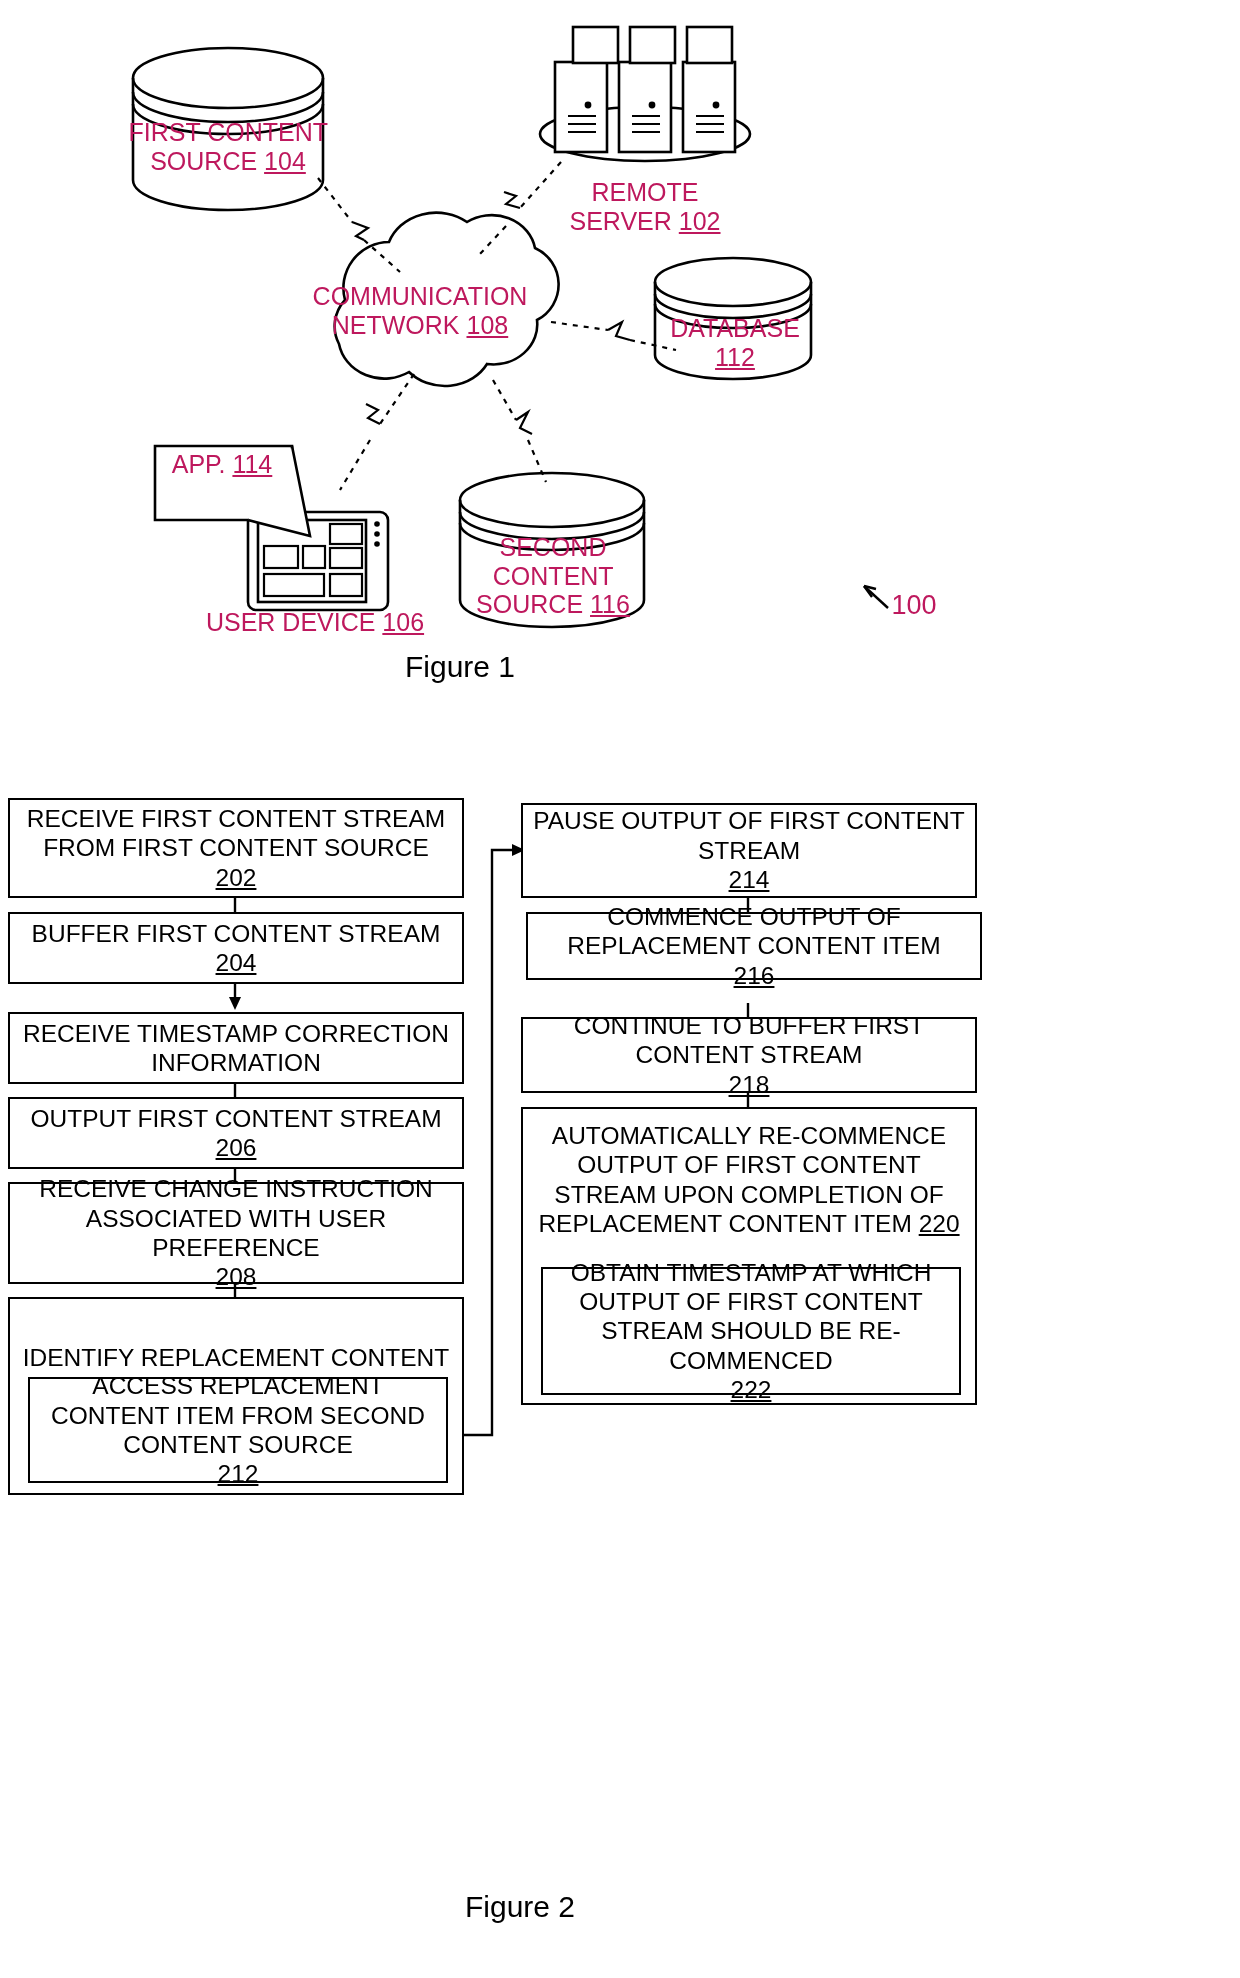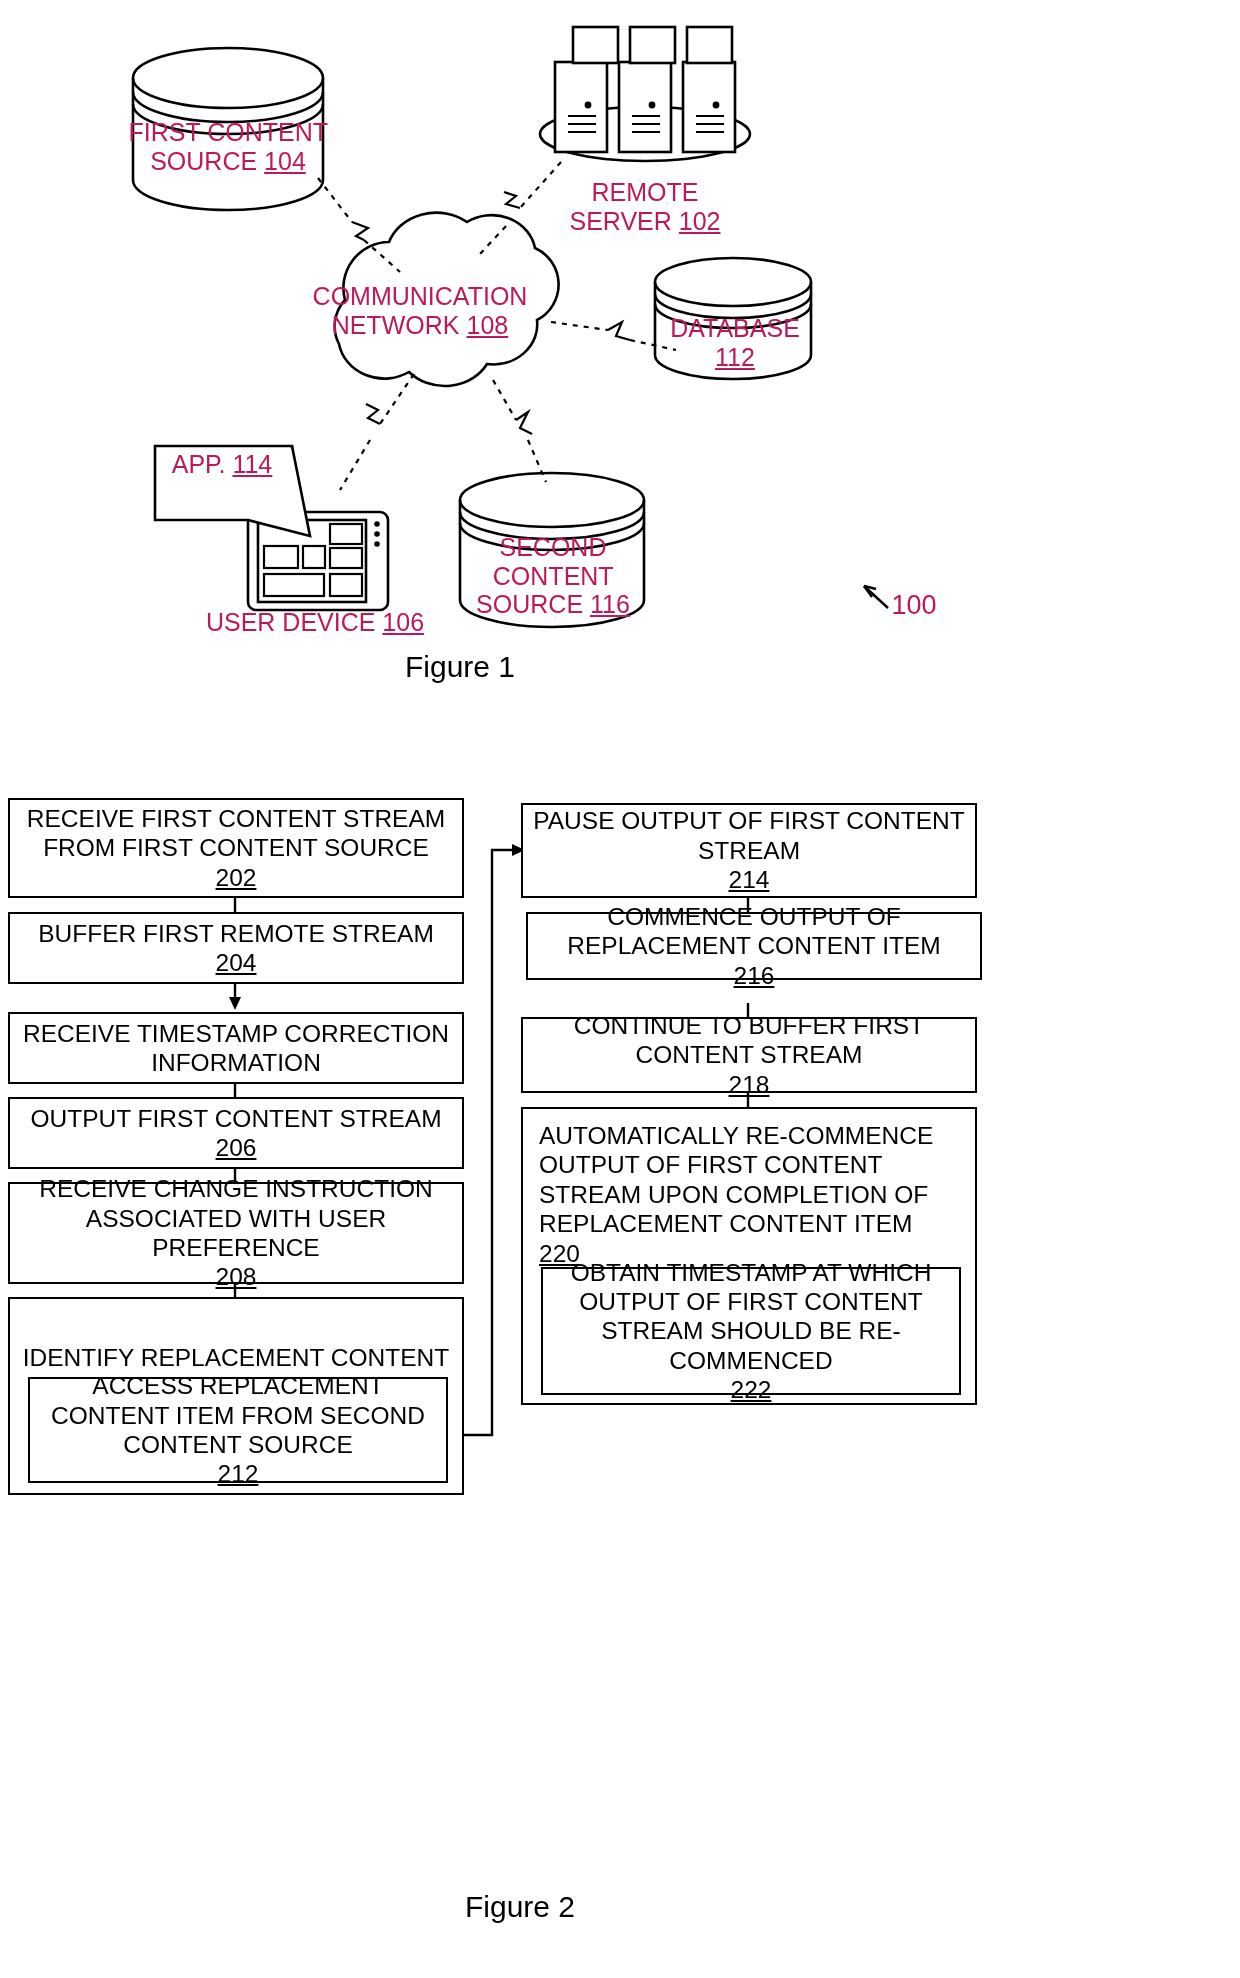--- a/index.html
+++ b/index.html
@@ -201,21 +201,21 @@
 
 <div class="fbox" style="left:8px;top:798px;width:456px;height:100px;">
   <span>
       <span>RECEIVE FIRST CONTENT STREAM FROM FIRST CONTENT SOURCE</span>
     <span class="u">202</span>
     </span>
 </div>
 
 <div class="fbox" style="left:8px;top:912px;width:456px;height:72px;">
   <span>
-      <span>BUFFER FIRST REMOTE STREAM</span>
+      <span>BUFFER FIRST CONTENT STREAM</span>
     <span class="u">204</span>
     </span>
 </div>
 
 <div class="fbox" style="left:8px;top:1012px;width:456px;height:72px;">
   <span>
       <span>RECEIVE TIMESTAMP CORRECTION INFORMATION</span>
     </span>
 </div>
 
@@ -263,21 +263,21 @@
 
 <div class="fbox" style="left:521px;top:1017px;width:456px;height:76px;">
   <span>
       <span>CONTINUE TO BUFFER FIRST CONTENT STREAM</span>
     <span class="u">218</span>
     </span>
 </div>
 
 <div style="position:absolute;left:521px;top:1107px;width:456px;height:298px;
             border:2.5px solid #000;box-sizing:border-box;background:#fff;">
-  <div style="font-size:24.5px;line-height:1.2;padding:12px 16px 8px;">
+  <div style="text-align:center;font-size:24.5px;line-height:1.2;padding:12px 10px 8px;">
     <span>AUTOMATICALLY RE-COMMENCE OUTPUT OF FIRST CONTENT STREAM UPON COMPLETION OF REPLACEMENT CONTENT ITEM</span>
     <span class="u">220</span>
   </div>
   <div class="fbox" style="position:absolute;left:18px;top:158px;width:420px;height:128px;">
     <span>
         <span>OBTAIN TIMESTAMP AT WHICH OUTPUT OF FIRST CONTENT STREAM SHOULD BE RE-COMMENCED</span>
       <span class="u">222</span>
       </span>
   </div>
 </div>

